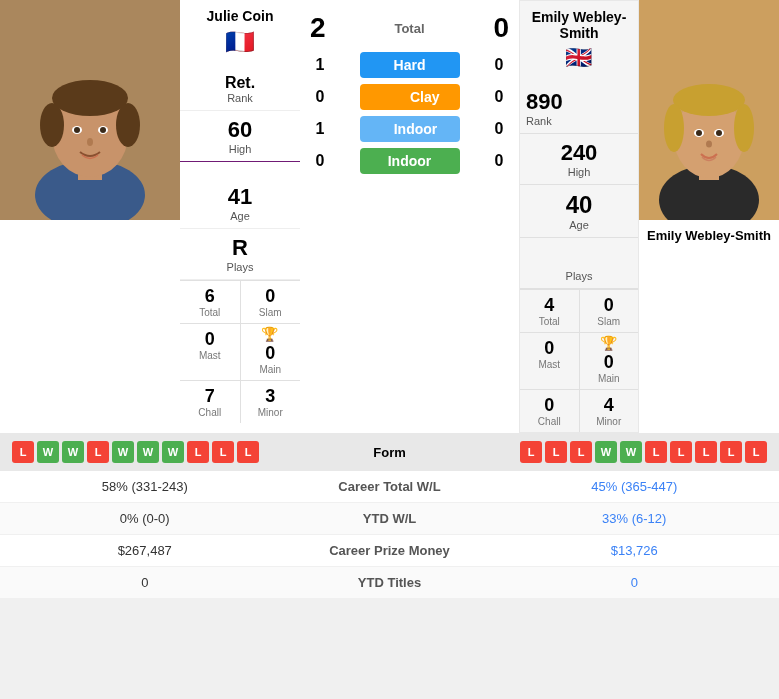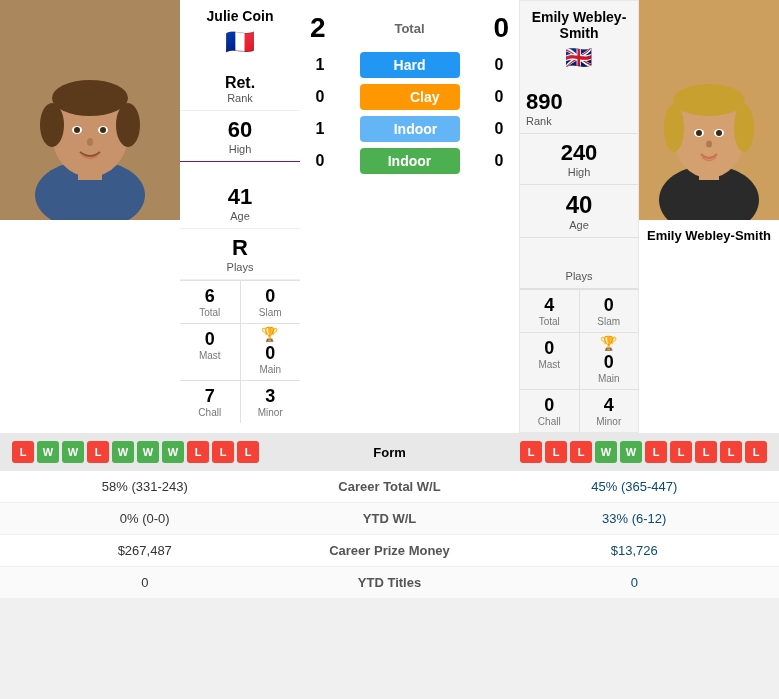--- a/index.html
+++ b/index.html
@@ -126,21 +126,21 @@
       text-align: center;
       font-size: 13px;
       font-weight: bold;
       color: #555;
     }
 
     .stats-cell-right {
       flex: 1;
       text-align: center;
       font-size: 13px;
-      color: #0c4a6e;
+      color: #3b82f6;
     }
 
     .uk-flag {
       font-size: 22px;
     }
 
     .rank-ret {
       font-size: 16px;
       font-weight: bold;
     }

